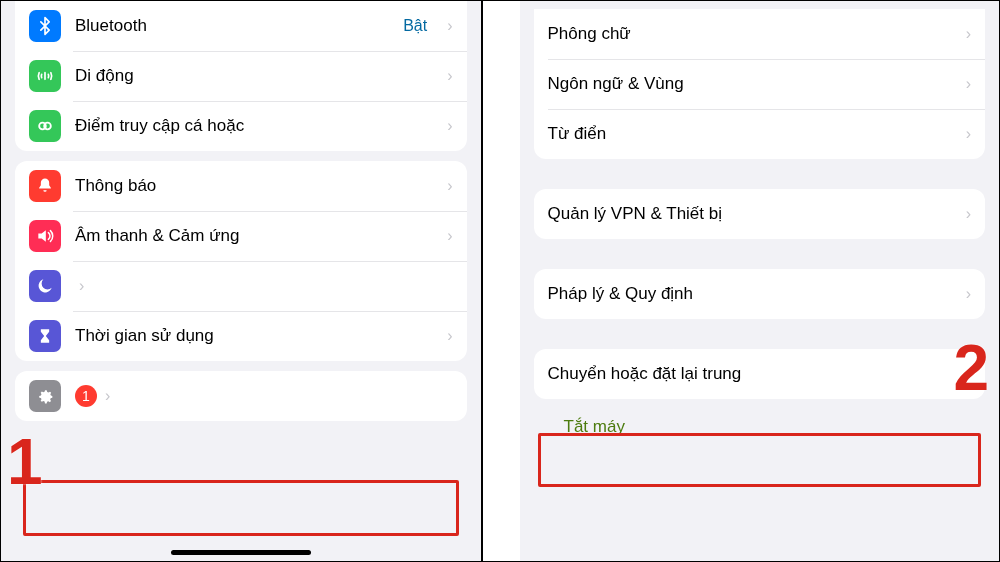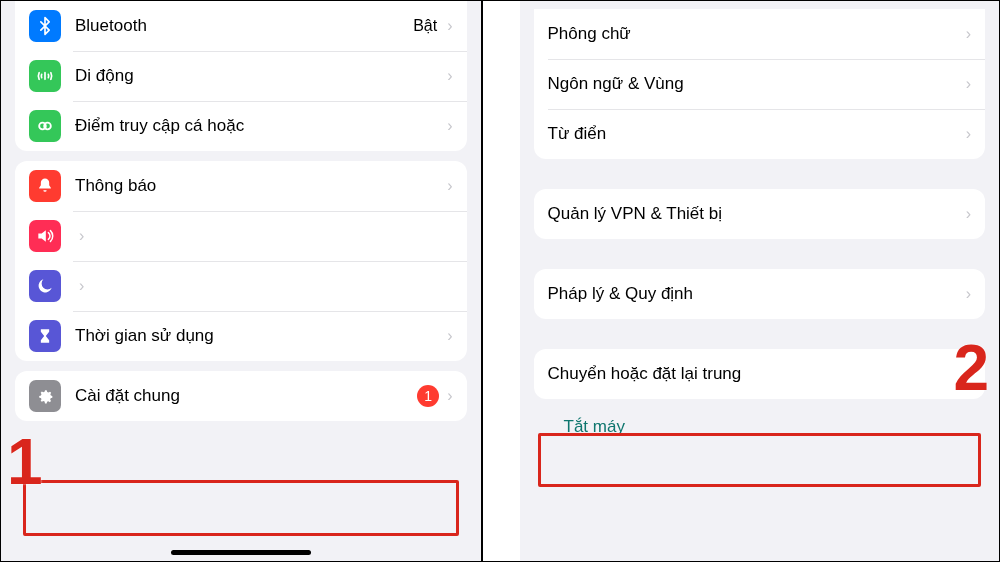--- a/index.html
+++ b/index.html
@@ -43,21 +43,21 @@
   content: "";
   position: absolute;
   top: 0;
   left: 58px;
   right: 0;
   height: 1px;
   background: #e5e5e8;
 }
 .pane-right .row + .row::before { left: 14px; }
 .row .label { flex: 1; }
-.row .value { color: #000000; margin-right: 6px; font-size: 16px; }
+.row .value { color: #0369a1; margin-right: 16px; font-size: 16px; }
 .chevron { color: #c7c7cc; font-size: 16px; margin-left: 4px; }
 .app-icon {
   width: 32px;
   height: 32px;
   border-radius: 7px;
   margin-right: 14px;
   display: flex;
   align-items: center;
   justify-content: center;
   color: #fff;
@@ -87,21 +87,21 @@
   font-size: 64px;
   font-weight: 900;
   color: #d9261c;
   font-family: Arial Black, Arial, sans-serif;
   text-shadow: 0 0 2px #fff;
   pointer-events: none;
 }
 .link-row {
   padding: 14px 44px;
   font-size: 17px;
-  color: #0f766e;
+  color: #4d7c0f;
 }
 .home-indicator {
   position: absolute;
   bottom: 6px;
   left: 50%;
   transform: translateX(-50%);
   width: 140px;
   height: 5px;
   background: #000;
   border-radius: 3px;
@@ -157,20 +157,21 @@
         <span class="label">Thông báo</span>
         <span class="chevron">›</span>
       </div>
       <div class="row">
         <div class="app-icon" style="background:#ff2d55">
           <svg viewBox="0 0 24 24" fill="#fff">
               <path d="M4 9v6h4l5 4V5L8 9H4z"></path>
               <path d="M16 8a5 5 0 010 8M18.5 5.5a9 9 0 010 13" stroke="#fff" stroke-width="1.8" fill="none" stroke-linecap="round"></path>
             </svg>
         </div>
+        <span class="label">Âm thanh &amp; Cảm ứng</span>
         <span class="chevron">›</span>
       </div>
       <div class="row">
         <div class="app-icon" style="background:#5856d6">
           <svg viewBox="0 0 24 24" fill="#fff">
               <path d="M20 14a8 8 0 11-10-10 6.5 6.5 0 0010 10z"></path>
             </svg>
         </div>
         <span class="chevron">›</span>
       </div>
@@ -185,21 +186,20 @@
       </div>
     </div>
 
     <div class="group" style="margin-bottom:20px;">
       <div class="row">
         <div class="app-icon" style="background:#8e8e93">
           <svg viewBox="0 0 24 24" fill="#fff">
               <path d="M12 8a4 4 0 100 8 4 4 0 000-8zm9 4l-2-.5a7 7 0 00-.6-1.5l1-1.8-1.4-1.4-1.8 1a7 7 0 00-1.5-.6L14 5h-2l-.5 2a7 7 0 00-1.5.6l-1.8-1L6.8 8l1 1.8A7 7 0 007.2 11.3L5 12l.2 2 2 .5c.15.5.36 1 .6 1.5l-1 1.8L8.2 19l1.8-1c.5.24 1 .45 1.5.6L12 21h2l.5-2c.5-.15 1-.36 1.5-.6l1.8 1 1.4-1.4-1-1.8c.24-.5.45-1 .6-1.5l2-.5V12z"></path>
             </svg>
         </div>
-        <span class="label">Cài đặt chung</span>
         <span class="badge">1</span>
         <span class="chevron">›</span>
       </div>
     </div>
 
     <div class="highlight" style="left:22px; right:22px; top:479px; height:56px;"></div>
     <div class="step-num" style="left:6px; bottom:62px;">1</div>
     <div class="home-indicator"></div>
   </div>
 

